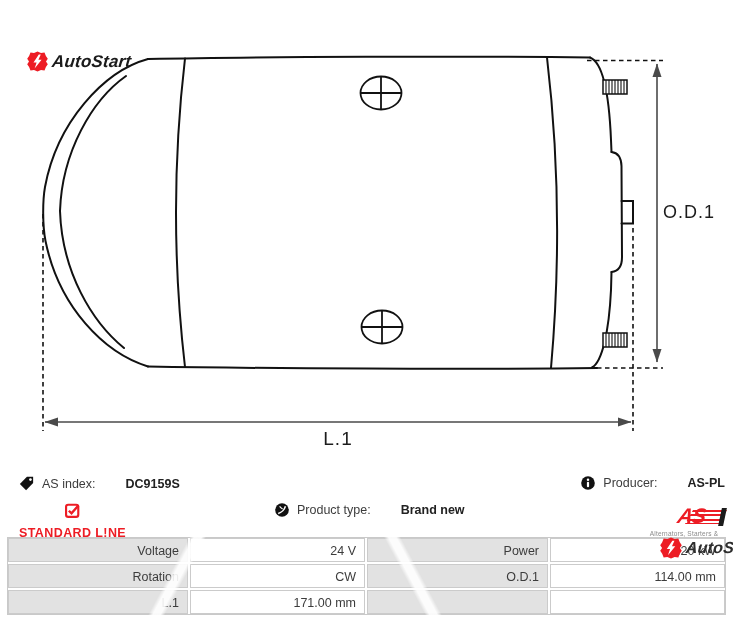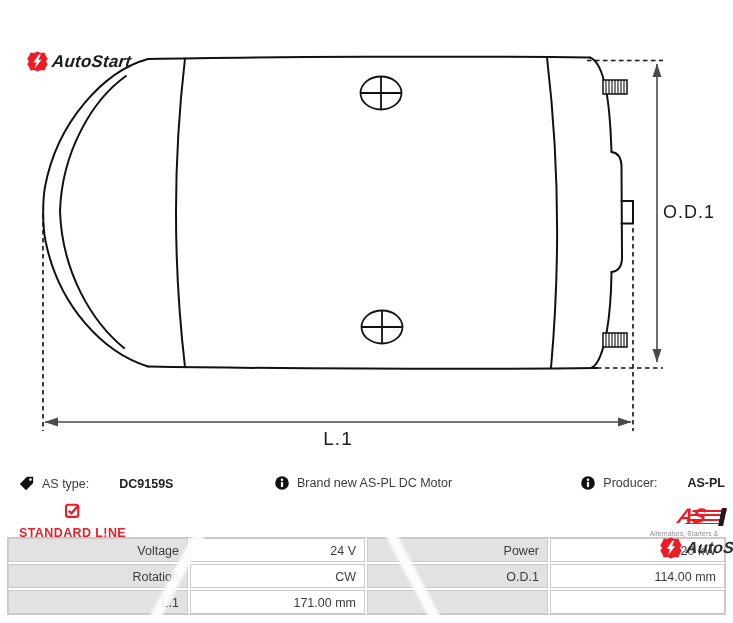--- a/index.html
+++ b/index.html
@@ -132,41 +132,43 @@
     </svg>
     <span class="bm-text">AutoStart</span>
   </div>
 
   <div class="info-item" style="left:19px;top:476px;">
     <svg width="15" height="15" viewBox="0 0 14 14">
       <path d="M7.4 0.8 H13.2 V6.6 L6.6 13.2 L0.8 7.4 Z" fill="#111"></path>
       <circle cx="10.7" cy="3.3" r="1.25" fill="#fff"></circle>
     </svg>
     <span>
-      <span>AS type:</span><span class="bold-val">DC9159S</span>
+      <span>AS index:</span><span class="bold-val">DC9159S</span>
     </span>
   </div>
 
   <div class="info-item" style="left:19px;top:503px;flex-direction:column;">
     <svg width="15" height="15" viewBox="0 0 14 14">
       <rect x="1" y="1.6" width="11.4" height="11.4" rx="2" fill="#fff" stroke="#ed1c24" stroke-width="2"></rect>
       <path d="M3.6 7.2 L6.1 9.7 L12.6 2.2" fill="none" stroke="#ed1c24" stroke-width="2.2"></path>
     </svg>
     <span class="red-line">STANDARD L!NE</span>
   </div>
 
-  <div class="info-item" style="left:275px;top:476px;">
+
+  <div class="info-item" style="left:275px;top:503px;">
     <svg width="14" height="14" viewBox="0 0 14 14">
       <circle cx="7" cy="7" r="6.8" fill="#111"></circle>
-      <circle cx="7" cy="3.7" r="1.25" fill="#fff"></circle>
-      <rect x="5.9" y="5.7" width="2.2" height="5.6" rx="1.1" fill="#fff"></rect>
-    </svg>
-    <span>Brand new AS-PL DC Motor</span>
-  </div>
-
+      <path d="M3.2 10.4 C6.4 9.6 9.6 6.4 10.4 3.2" fill="none" stroke="#fff" stroke-width="1.5"></path>
+      <path d="M4.6 3.4 C5.6 4.6 6.2 5.2 7.6 6" fill="none" stroke="#fff" stroke-width="1.2"></path>
+    </svg>
+    <span>
+      <span>Product type:</span><span class="bold-val">Brand new</span>
+    </span>
+  </div>
 
   <div class="info-item r-anchor" style="top:476px;">
     <svg width="14" height="14" viewBox="0 0 14 14">
       <circle cx="7" cy="7" r="6.8" fill="#111"></circle>
       <circle cx="7" cy="3.7" r="1.25" fill="#fff"></circle>
       <rect x="5.9" y="5.7" width="2.2" height="5.6" rx="1.1" fill="#fff"></rect>
     </svg>
     <span>
       <span>Producer:</span><span class="bold-val">AS-PL</span>
     </span>

